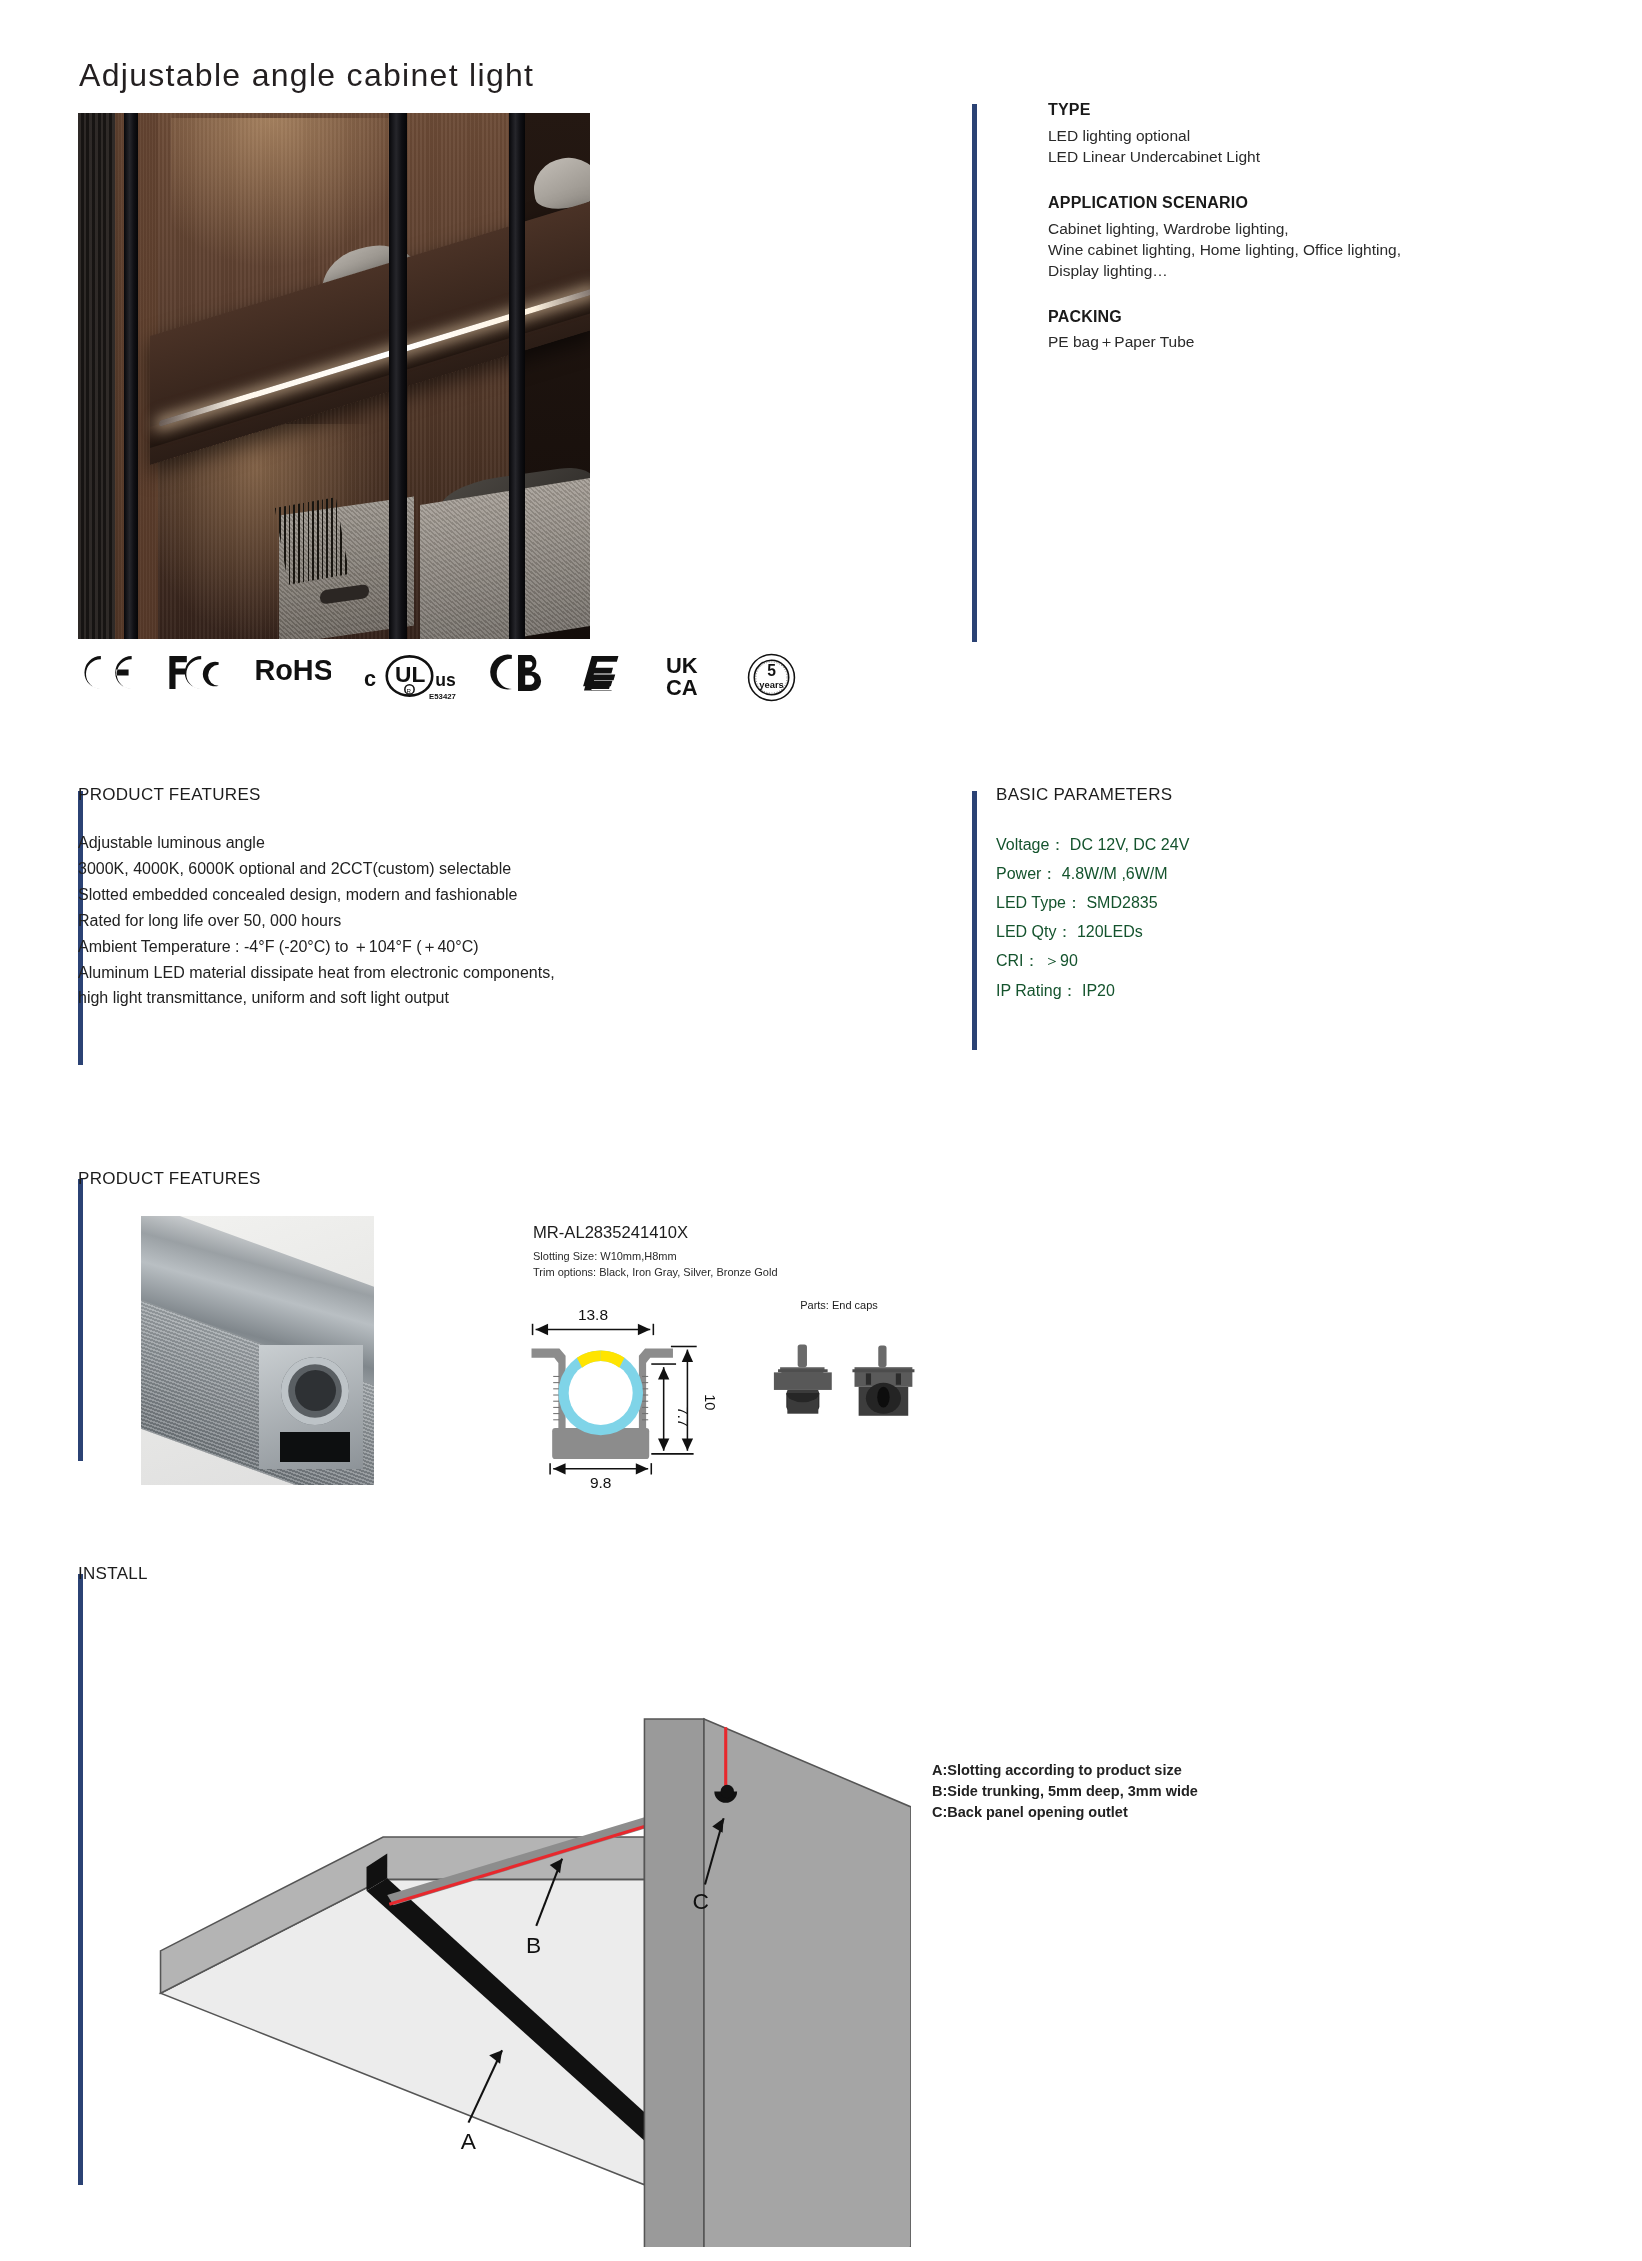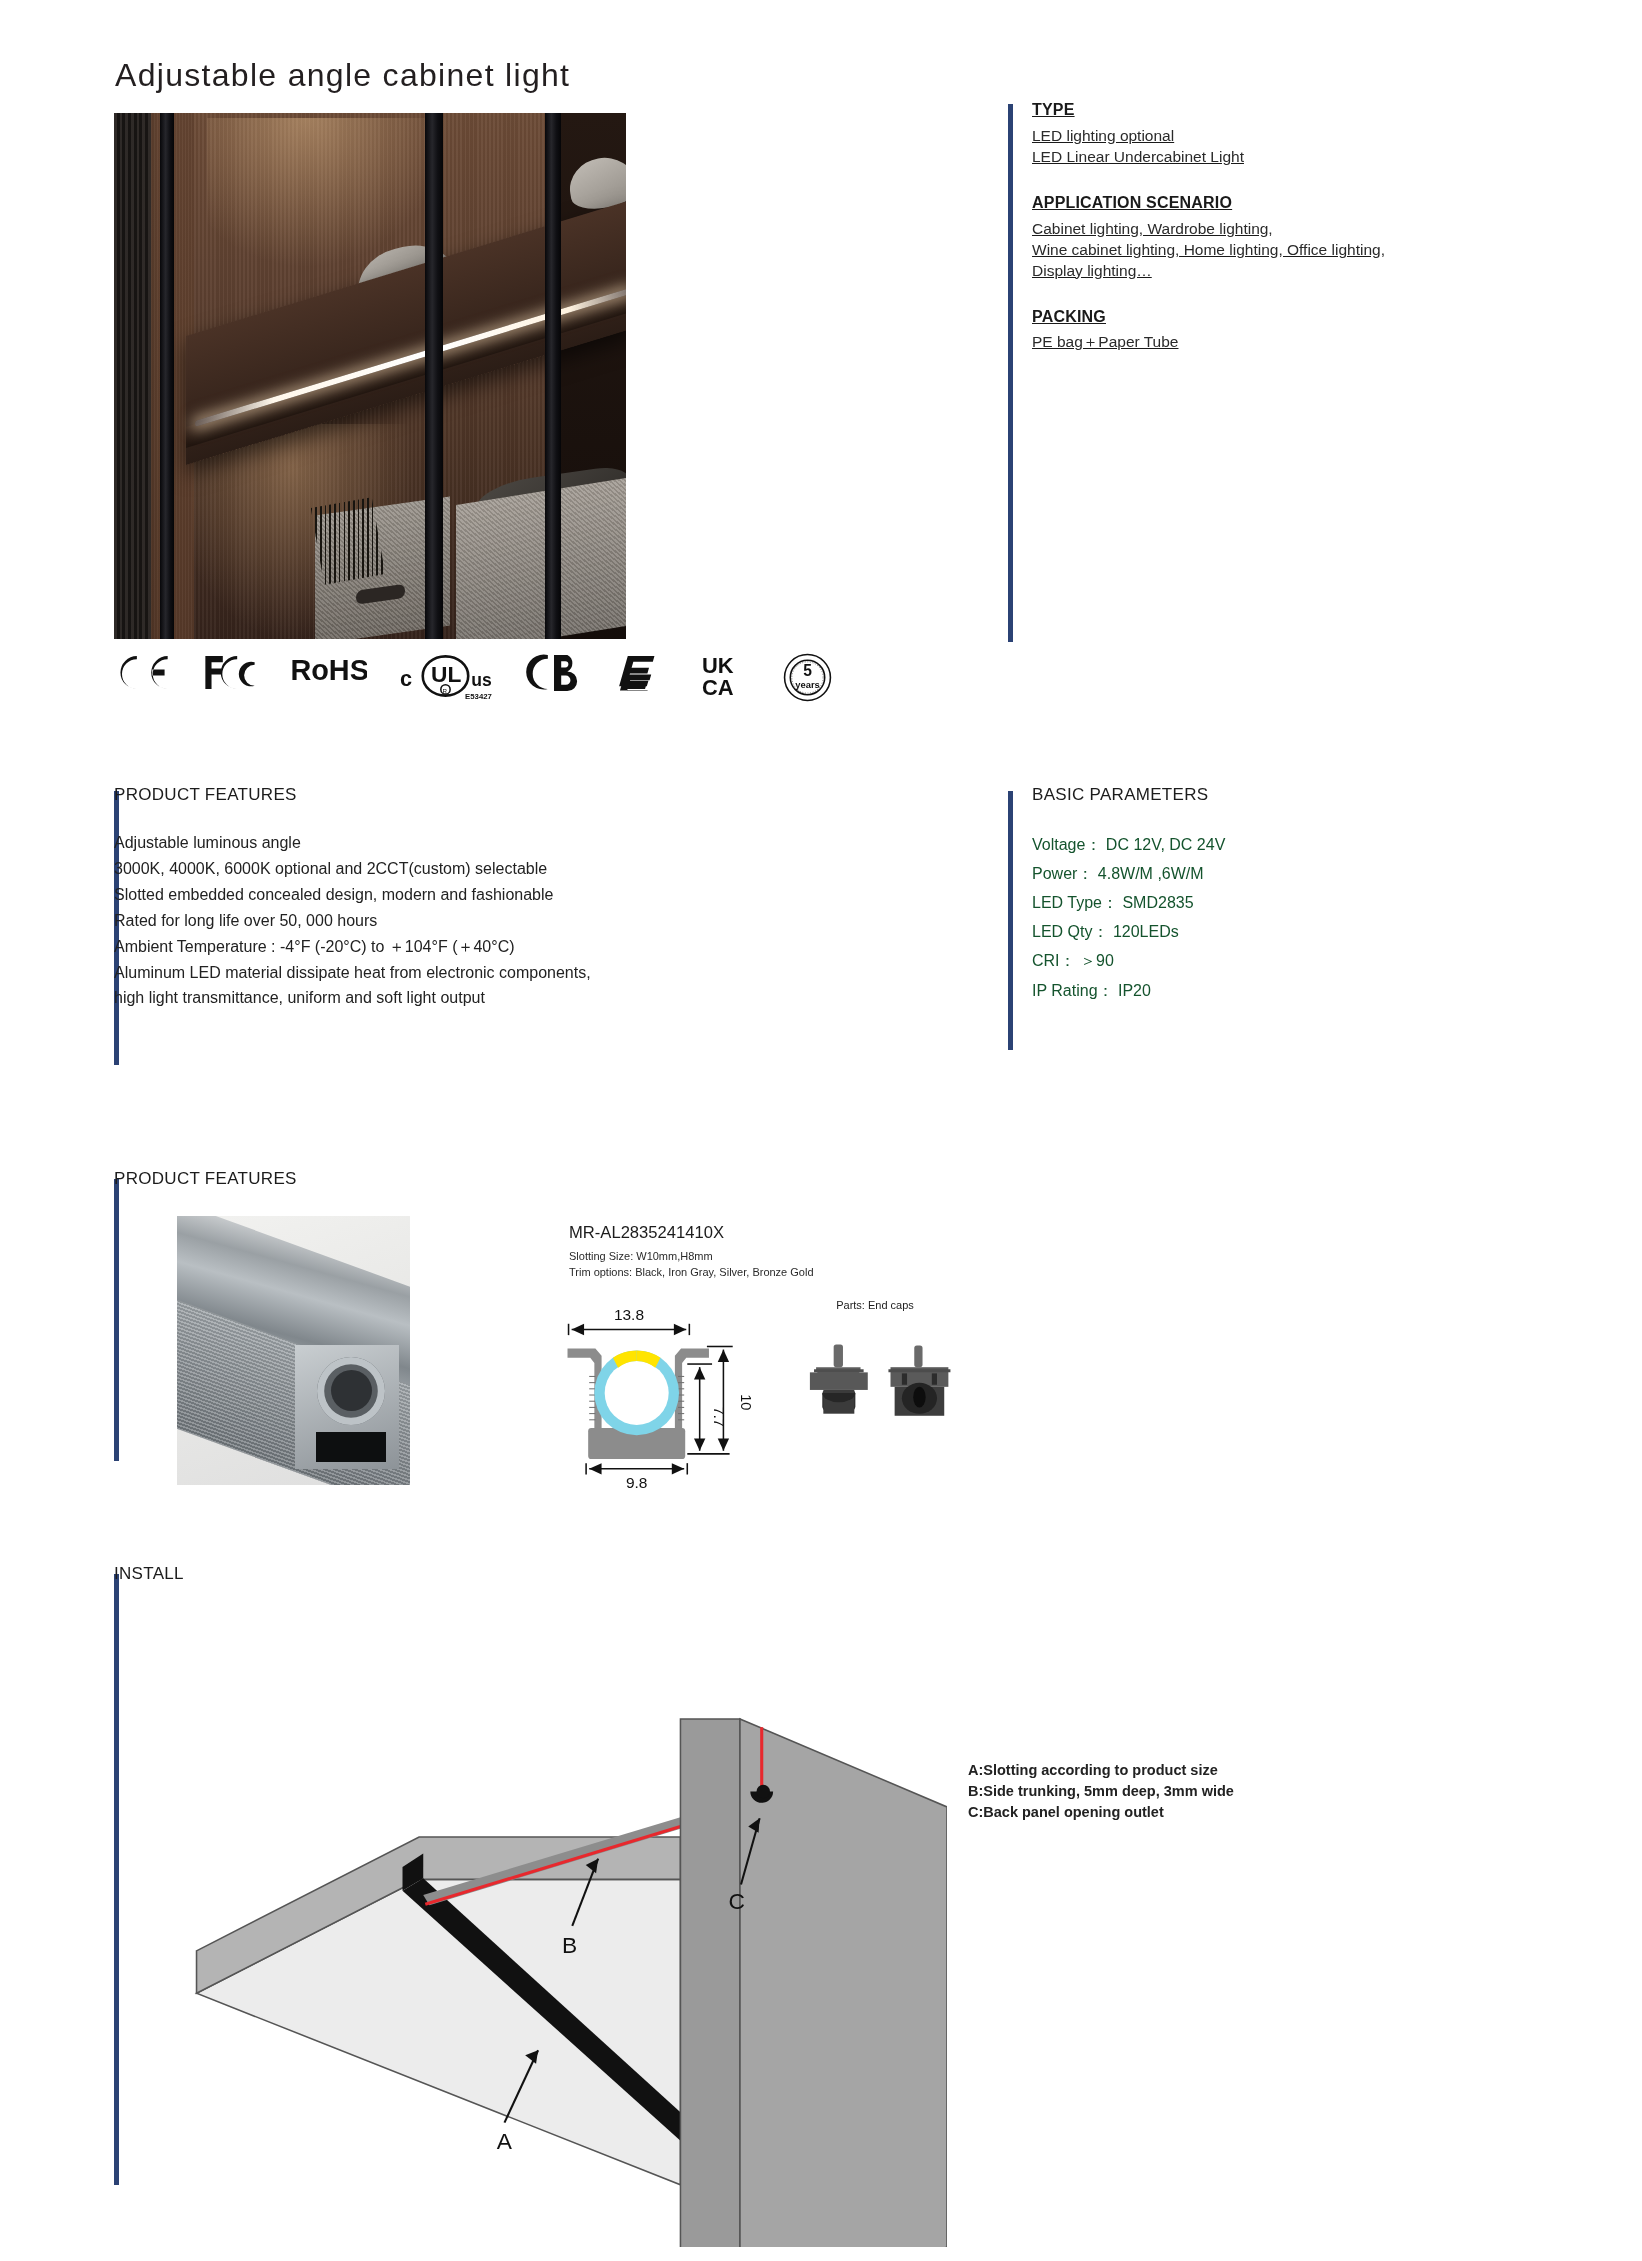--- a/index.html
+++ b/index.html
@@ -4,21 +4,21 @@
 <style>
   html, body { margin:0; padding:0; }
   body {
     width:1643px; height:2261px;
     background:#ffffff;
     font-family:"Liberation Sans", sans-serif;
     color:#1a1a1a;
     position:relative;
     overflow:hidden;
   }
-  .page { position:absolute; inset:0;margin-left:36px; }
+  .page { position:absolute; inset:0; }
 
   
   .accent { position:absolute; width:4.7px; background:#2b4274; }
 
   
   .page-title {
     position:absolute; left:79px; top:57px;
     font-size:32px; font-weight:400; letter-spacing:1.3px;
     color:#231f20; white-space:nowrap;
   }
@@ -129,21 +129,21 @@
     border-radius:40% 20% 30% 25%;
     transform:rotate(-8deg);
   }
   .hero .fringe {
     position:absolute; left:203px; top:389px; width:62px; height:78px;
     background:repeating-linear-gradient(100deg,#17140f 0 1.6px, rgba(0,0,0,0) 1.6px 4.7px);
     transform:rotate(-10deg);
   }
 
   
-  .info-right { position:absolute; left:996px; top:101px; width:569px;text-decoration:underline; }
+  .info-right { position:absolute; left:1048px; top:101px; width:569px; }
   .info-block { margin-bottom:27px; }
   .info-head {
     font-size:16px; font-weight:700; letter-spacing:0.2px;
     color:#1a1a1a; margin-bottom:5.7px;
   }
   .info-line { font-size:15.5px; line-height:1.36; color:#2a2a2a; }
 
   
   .certs {
     position:absolute; left:78px; top:653px;

